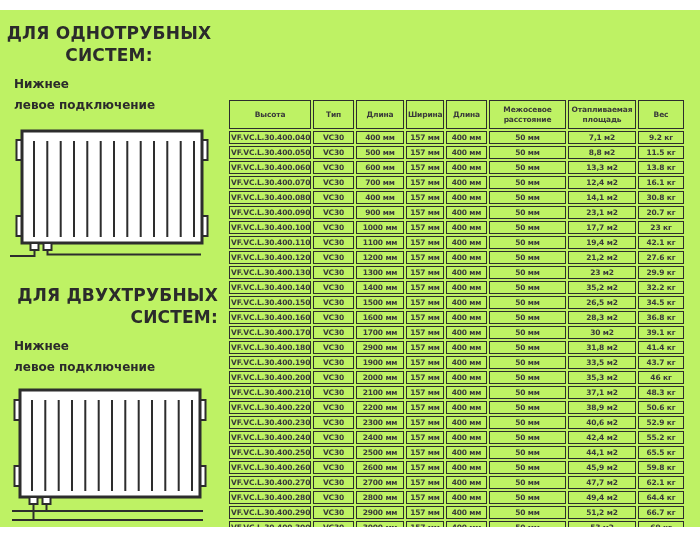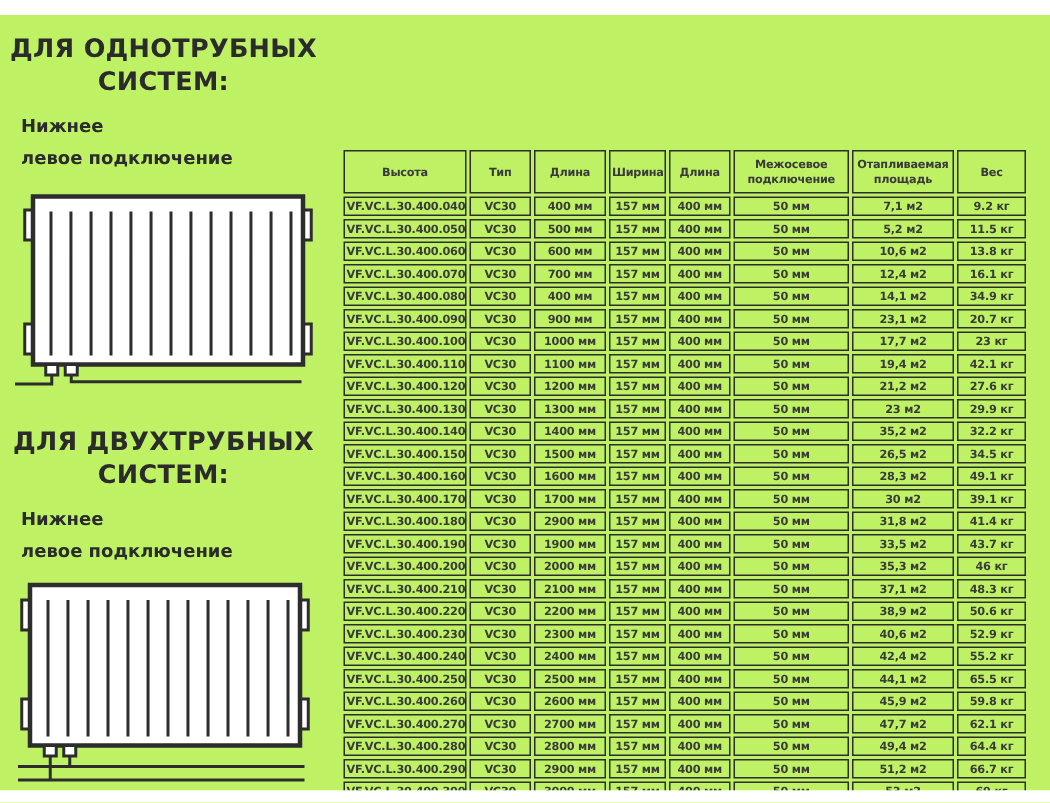--- a/index.html
+++ b/index.html
@@ -6,21 +6,21 @@
   .page {
     position:relative; width:700px; height:517px; background:#bef264;
     font-family:"DejaVu Sans","Liberation Sans",sans-serif; overflow:hidden;margin-top:10px;
   }
   
   .heading {
     position:absolute; left:0; width:218px; text-align:center;
     font-weight:bold; font-size:17px; line-height:22px; color:#2b2b2b;
     letter-spacing:0.2px; white-space:nowrap;
   }
-  .h1 { top:12px; } .h2 { top:274px; }
+  .h1 { top:12px; } .h2 { top:274px;text-align:right; }
   .conn {
     position:absolute; left:14px; font-weight:bold; font-size:12px;
     line-height:21px; color:#2b2b2b; white-space:nowrap;
   }
   .c1 { top:64px; } .c2 { top:326px; }
   .diagram { position:absolute; left:8px; }
   .d1 { top:116px; width:204px; height:136px; }
   .d2 { top:372px; width:204px; height:158px; }
   .diagram rect { fill:#ffffff; stroke:#2d2d2d; }
   .diagram path { fill:none; stroke:#2d2d2d; }
@@ -102,21 +102,21 @@
         <col style="width:68px">
         <col style="width:46px">
     </colgroup>
     <thead>
       <tr id="header-row">
           <th>Высота</th>
           <th>Тип</th>
           <th>Длина</th>
           <th>Ширина</th>
           <th>Длина</th>
-          <th>Межосевое подключение</th>
+          <th>Межосевое расстояние</th>
           <th>Отапливаемая площадь</th>
           <th>Вес</th>
         </tr>
     </thead>
     <tbody id="table-body">
         <tr>
           <td>VF.VC.L.30.400.0400</td>
           <td>VC30</td>
           <td>400 мм</td>
           <td>157 мм</td>
@@ -125,52 +125,52 @@
           <td>7,1 м2</td>
           <td>9.2 кг</td>
         </tr>
         <tr>
           <td>VF.VC.L.30.400.0500</td>
           <td>VC30</td>
           <td>500 мм</td>
           <td>157 мм</td>
           <td>400 мм</td>
           <td>50 мм</td>
-          <td>5,2 м2</td>
+          <td>8,8 м2</td>
           <td>11.5 кг</td>
         </tr>
         <tr>
           <td>VF.VC.L.30.400.0600</td>
           <td>VC30</td>
           <td>600 мм</td>
           <td>157 мм</td>
           <td>400 мм</td>
           <td>50 мм</td>
-          <td>10,6 м2</td>
+          <td>13,3 м2</td>
           <td>13.8 кг</td>
         </tr>
         <tr>
           <td>VF.VC.L.30.400.0700</td>
           <td>VC30</td>
           <td>700 мм</td>
           <td>157 мм</td>
           <td>400 мм</td>
           <td>50 мм</td>
           <td>12,4 м2</td>
           <td>16.1 кг</td>
         </tr>
         <tr>
           <td>VF.VC.L.30.400.0800</td>
           <td>VC30</td>
           <td>400 мм</td>
           <td>157 мм</td>
           <td>400 мм</td>
           <td>50 мм</td>
           <td>14,1 м2</td>
-          <td>34.9 кг</td>
+          <td>30.8 кг</td>
         </tr>
         <tr>
           <td>VF.VC.L.30.400.0900</td>
           <td>VC30</td>
           <td>900 мм</td>
           <td>157 мм</td>
           <td>400 мм</td>
           <td>50 мм</td>
           <td>23,1 м2</td>
           <td>20.7 кг</td>
@@ -236,21 +236,21 @@
           <td>34.5 кг</td>
         </tr>
         <tr>
           <td>VF.VC.L.30.400.1600</td>
           <td>VC30</td>
           <td>1600 мм</td>
           <td>157 мм</td>
           <td>400 мм</td>
           <td>50 мм</td>
           <td>28,3 м2</td>
-          <td>49.1 кг</td>
+          <td>36.8 кг</td>
         </tr>
         <tr>
           <td>VF.VC.L.30.400.1700</td>
           <td>VC30</td>
           <td>1700 мм</td>
           <td>157 мм</td>
           <td>400 мм</td>
           <td>50 мм</td>
           <td>30 м2</td>
           <td>39.1 кг</td>

